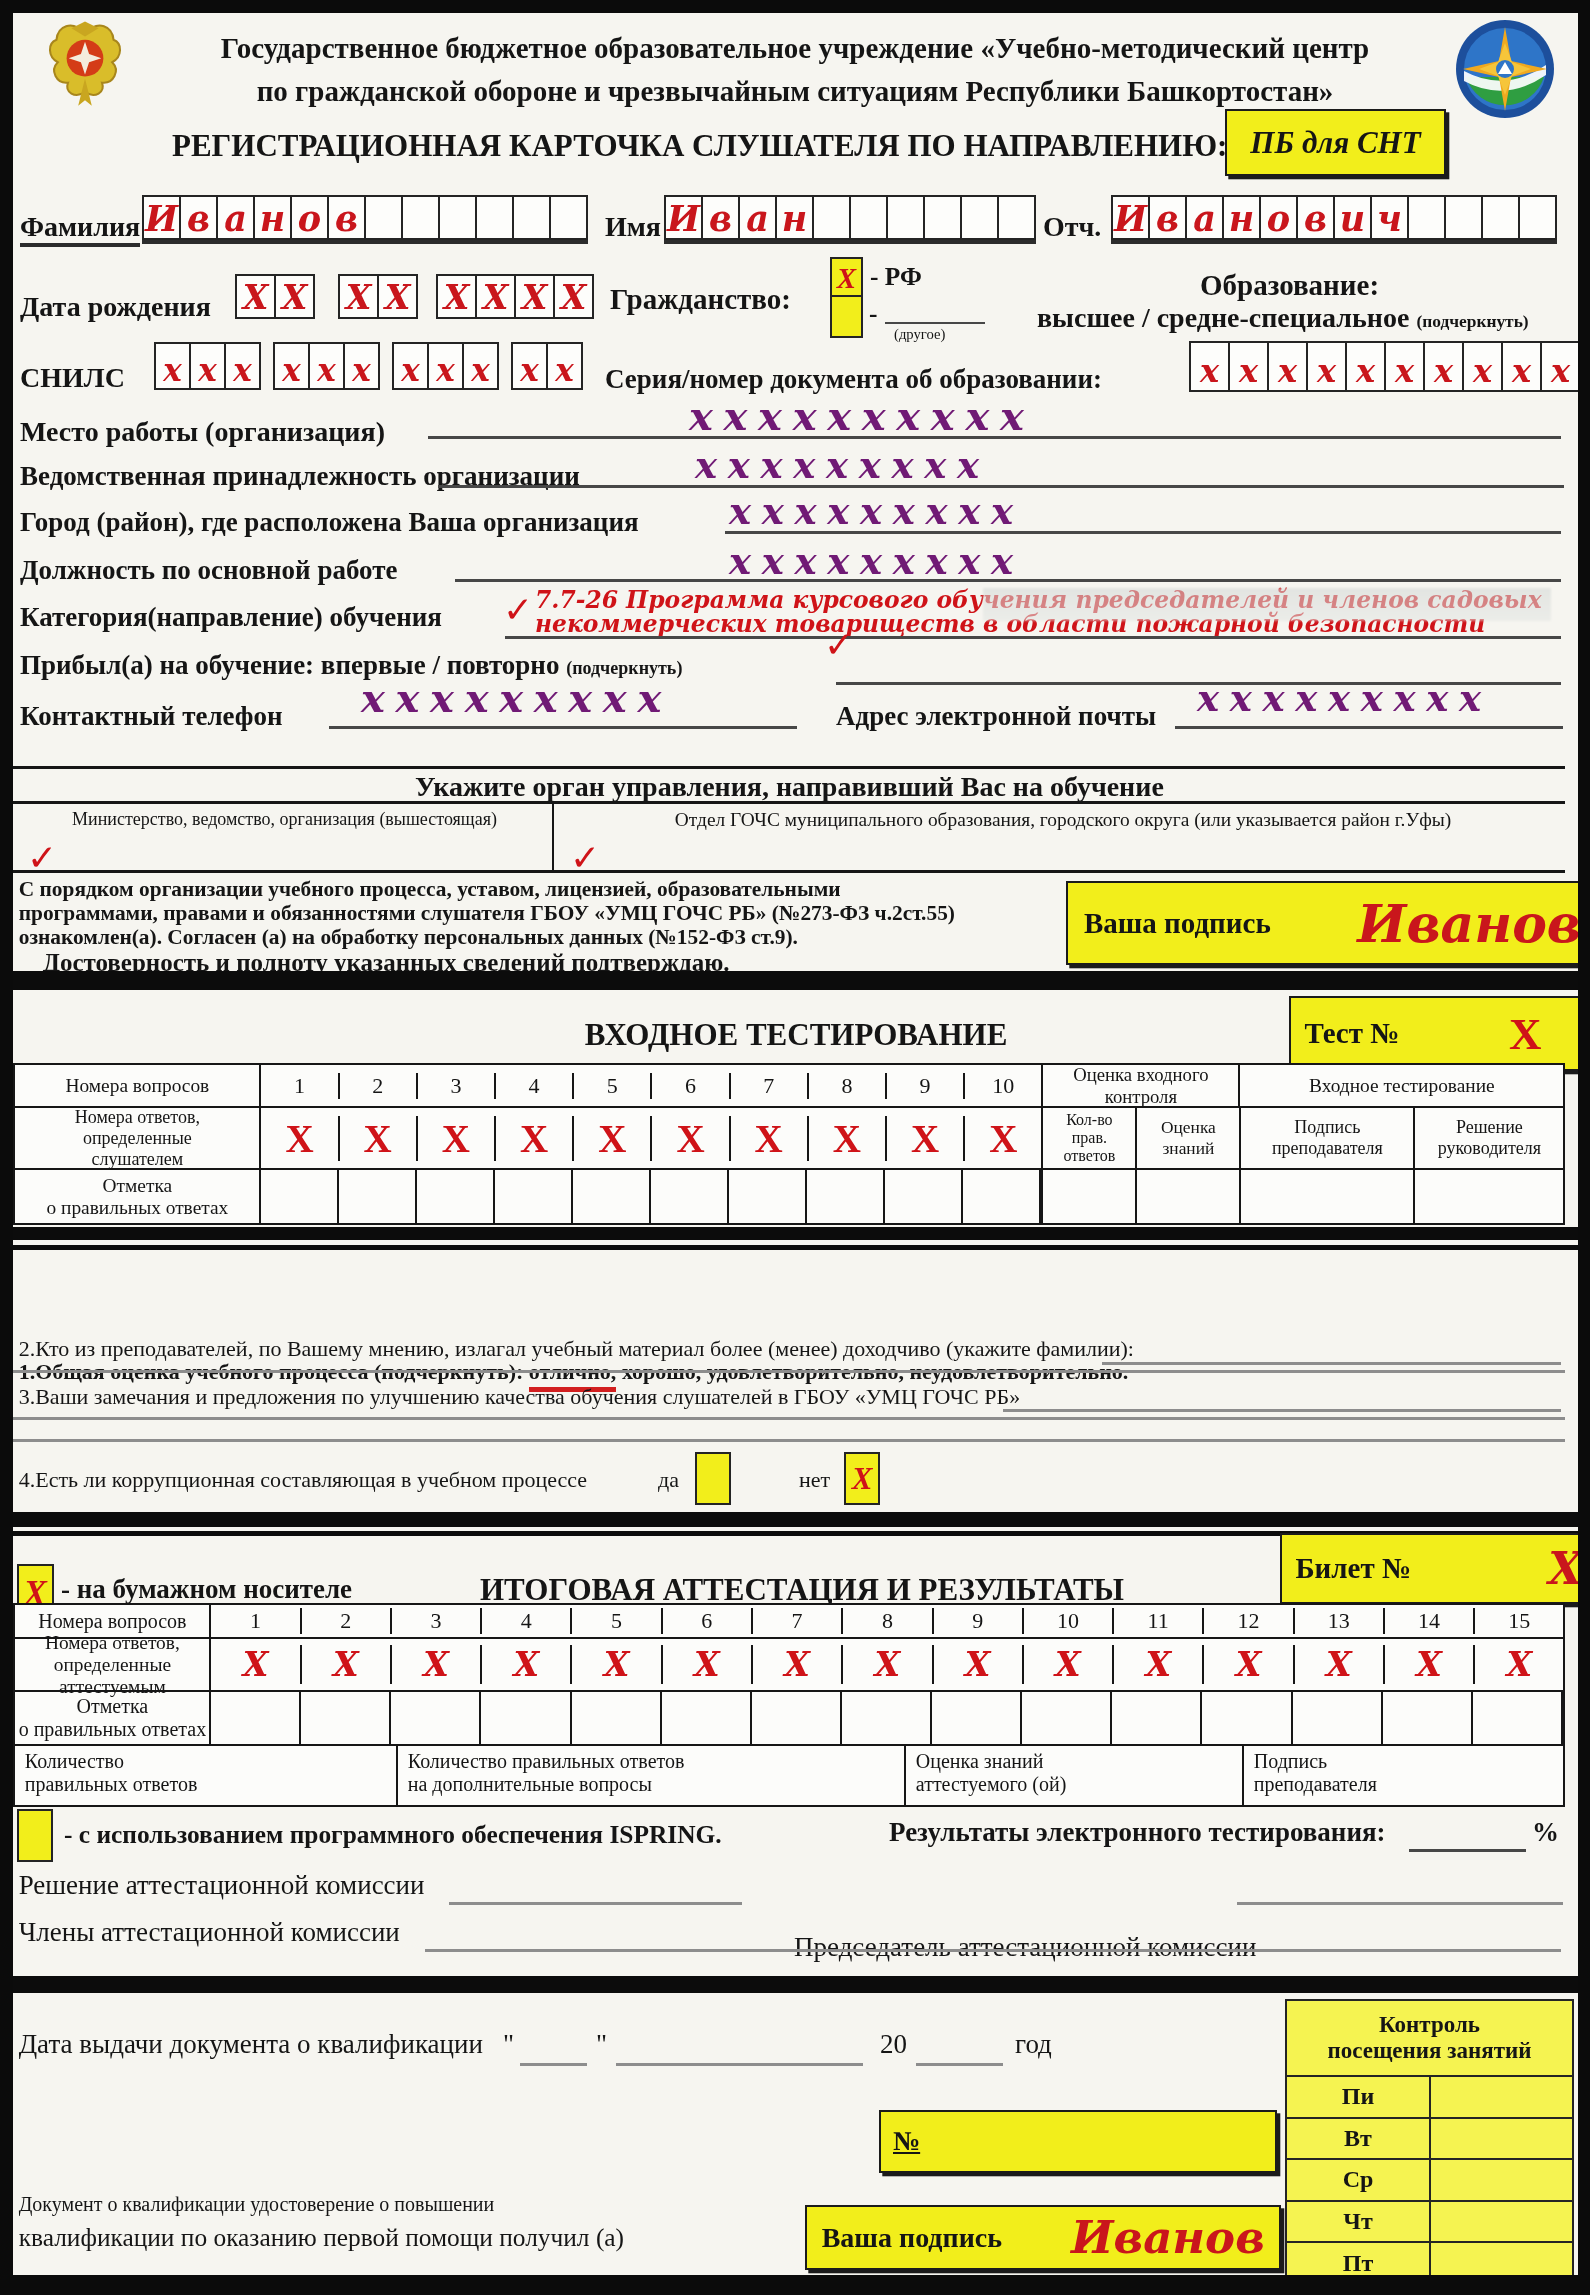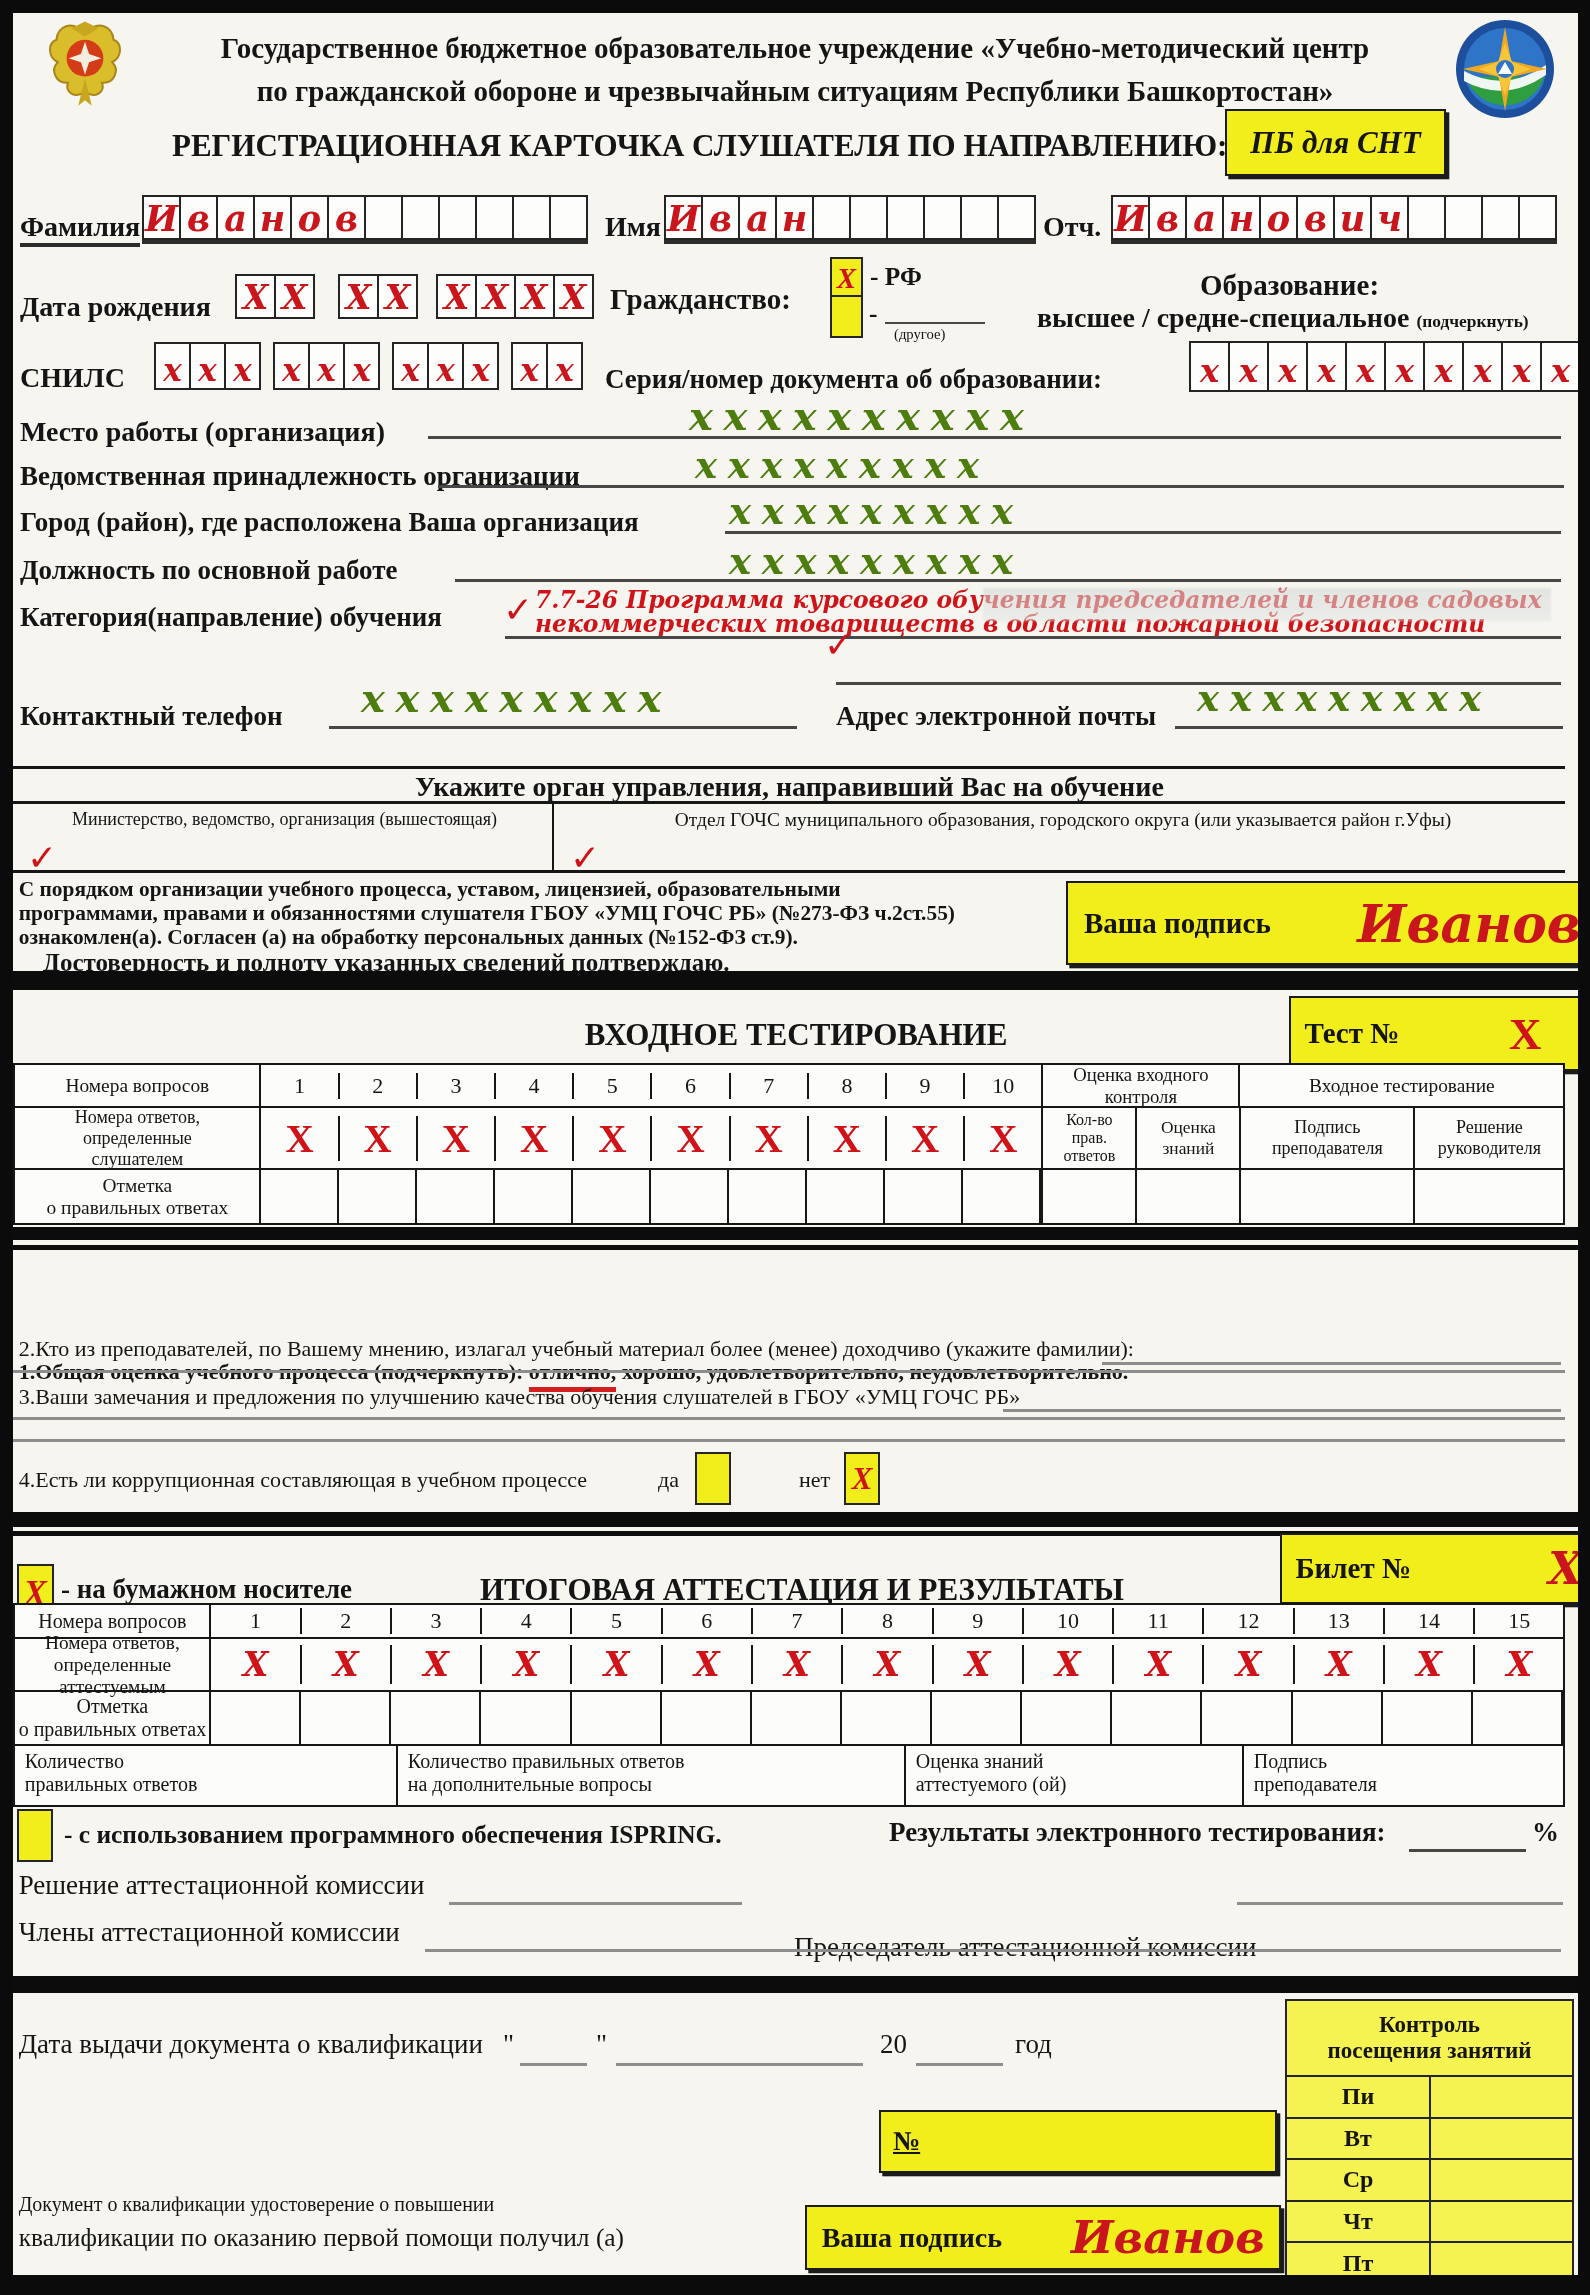--- a/index.html
+++ b/index.html
@@ -9,21 +9,21 @@
          border-bottom-width:20px;z-index:60;pointer-events:none;}
   .a{position:absolute;}
   .b{font-weight:700;}
   .pl{white-space:pre-line;}
   .nw{white-space:nowrap;}
   .ctr{text-align:center;}
   
   .uline{position:absolute;height:3.3px;background:#474747;}
   .gline{position:absolute;height:2.7px;background:#8d8d8d;}
   
-  .hx{font-family:"DejaVu Serif",serif;font-style:italic;font-weight:700;color:#4d7c0f;letter-spacing:10.7px;white-space:nowrap;}
+  .hx{font-family:"DejaVu Serif",serif;font-style:italic;font-weight:700;color:#701a75;letter-spacing:10.7px;white-space:nowrap;}
   .hname{font-family:"DejaVu Serif",serif;font-style:italic;font-weight:700;color:#c9161c;white-space:nowrap;}
   .chk{color:#cf1318;font-family:"DejaVu Sans",sans-serif;font-weight:700;font-size:36px;line-height:1;}
   .redit{font-family:"DejaVu Serif",serif;font-style:italic;font-weight:700;color:#cf1318;font-size:23.4px;white-space:nowrap;}
   
   .cellrow{display:flex;}
   .cell{border:2px solid #242424;margin-left:-2px;display:flex;align-items:flex-end;justify-content:center;
         background:#fdfdfb;font-family:"DejaVu Serif",serif;font-style:italic;font-weight:700;color:#c9161c;}
   .cellrow .cell:first-child{margin-left:0;}
   .fiog{border-bottom:4px solid #2c2c2c;}
   .fiog .cell{width:35px;height:41px;font-size:35px;line-height:1.05;}
@@ -218,20 +218,21 @@
   <div class="a hx" style="left:729px;top:539px;font-size:37px;">xxxxxxxxx</div>
   <div class="uline" style="left:455px;top:579px;width:1106px;"></div>
 
   <div class="a b nw" style="left:20px;top:602px;font-size:27px;">Категория(направление) обучения</div>
   <div class="a chk" style="left:503px;top:592px;">✓</div>
   <div class="a redit" style="left:535px;top:586px;">7.7-26 Программа курсового обучения председателей и членов садовых</div>
   <div class="a redit" style="left:535px;top:610px;">некоммерческих товариществ в области пожарной безопасности</div>
   <div class="noise" style="left:983px;top:588px;width:568px;height:33px;"></div>
   <div class="uline" style="left:505px;top:636px;width:1056px;"></div>
 
+  <div class="a b nw" style="left:20px;top:650px;font-size:27px;"><span>Прибыл(а) на обучение:  впервые /   повторно</span> <span style="font-size:18px;">(подчеркнуть)</span></div>
   <div class="a chk" style="left:824px;top:627px;">✓</div>
   <div class="uline" style="left:836px;top:682px;width:725px;"></div>
 
   <div class="a b nw" style="left:20px;top:701px;font-size:27px;">Контактный телефон</div>
   <div class="a hx" style="left:361px;top:674px;font-size:40px;">xxxxxxxxx</div>
   <div class="uline" style="left:329px;top:726px;width:468px;"></div>
   <div class="a b nw" style="left:814px;top:701px;font-size:27px;margin-left:22px;">Адрес электронной почты</div>
   <div class="a hx" style="left:1197px;top:676px;font-size:37px;">xxxxxxxxx</div>
   <div class="uline" style="left:1175px;top:726px;width:388px;"></div>
 

